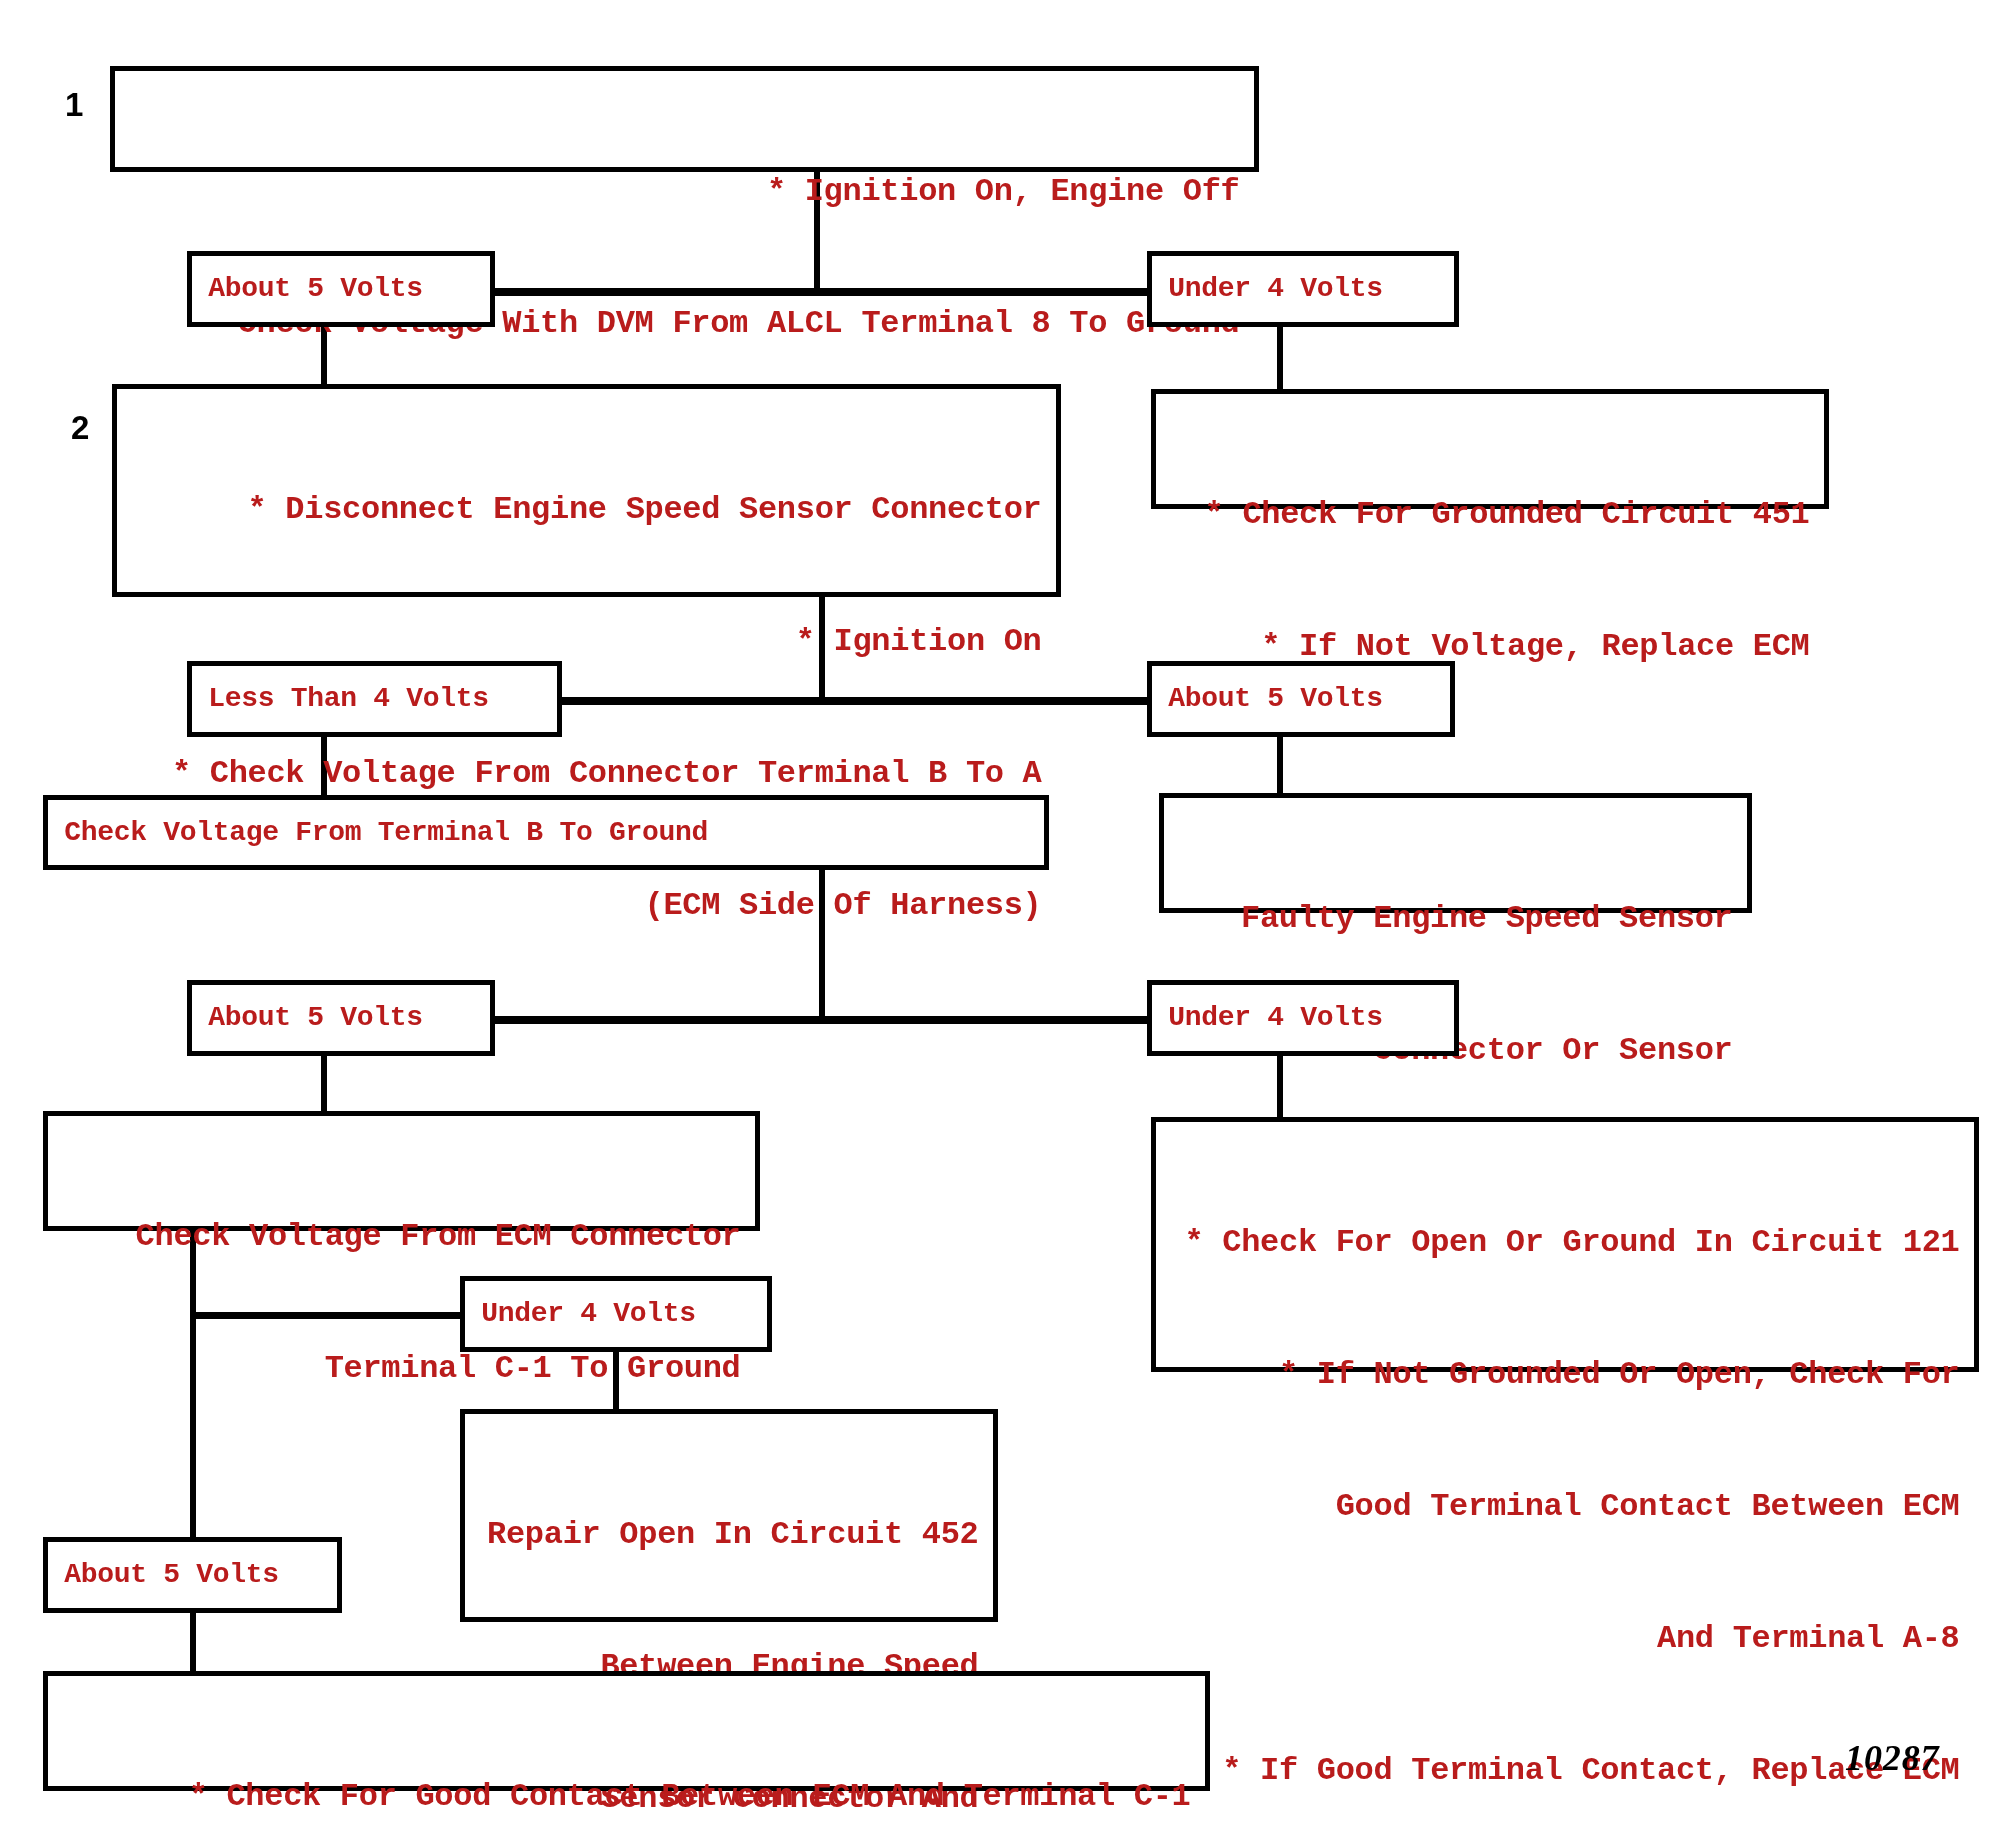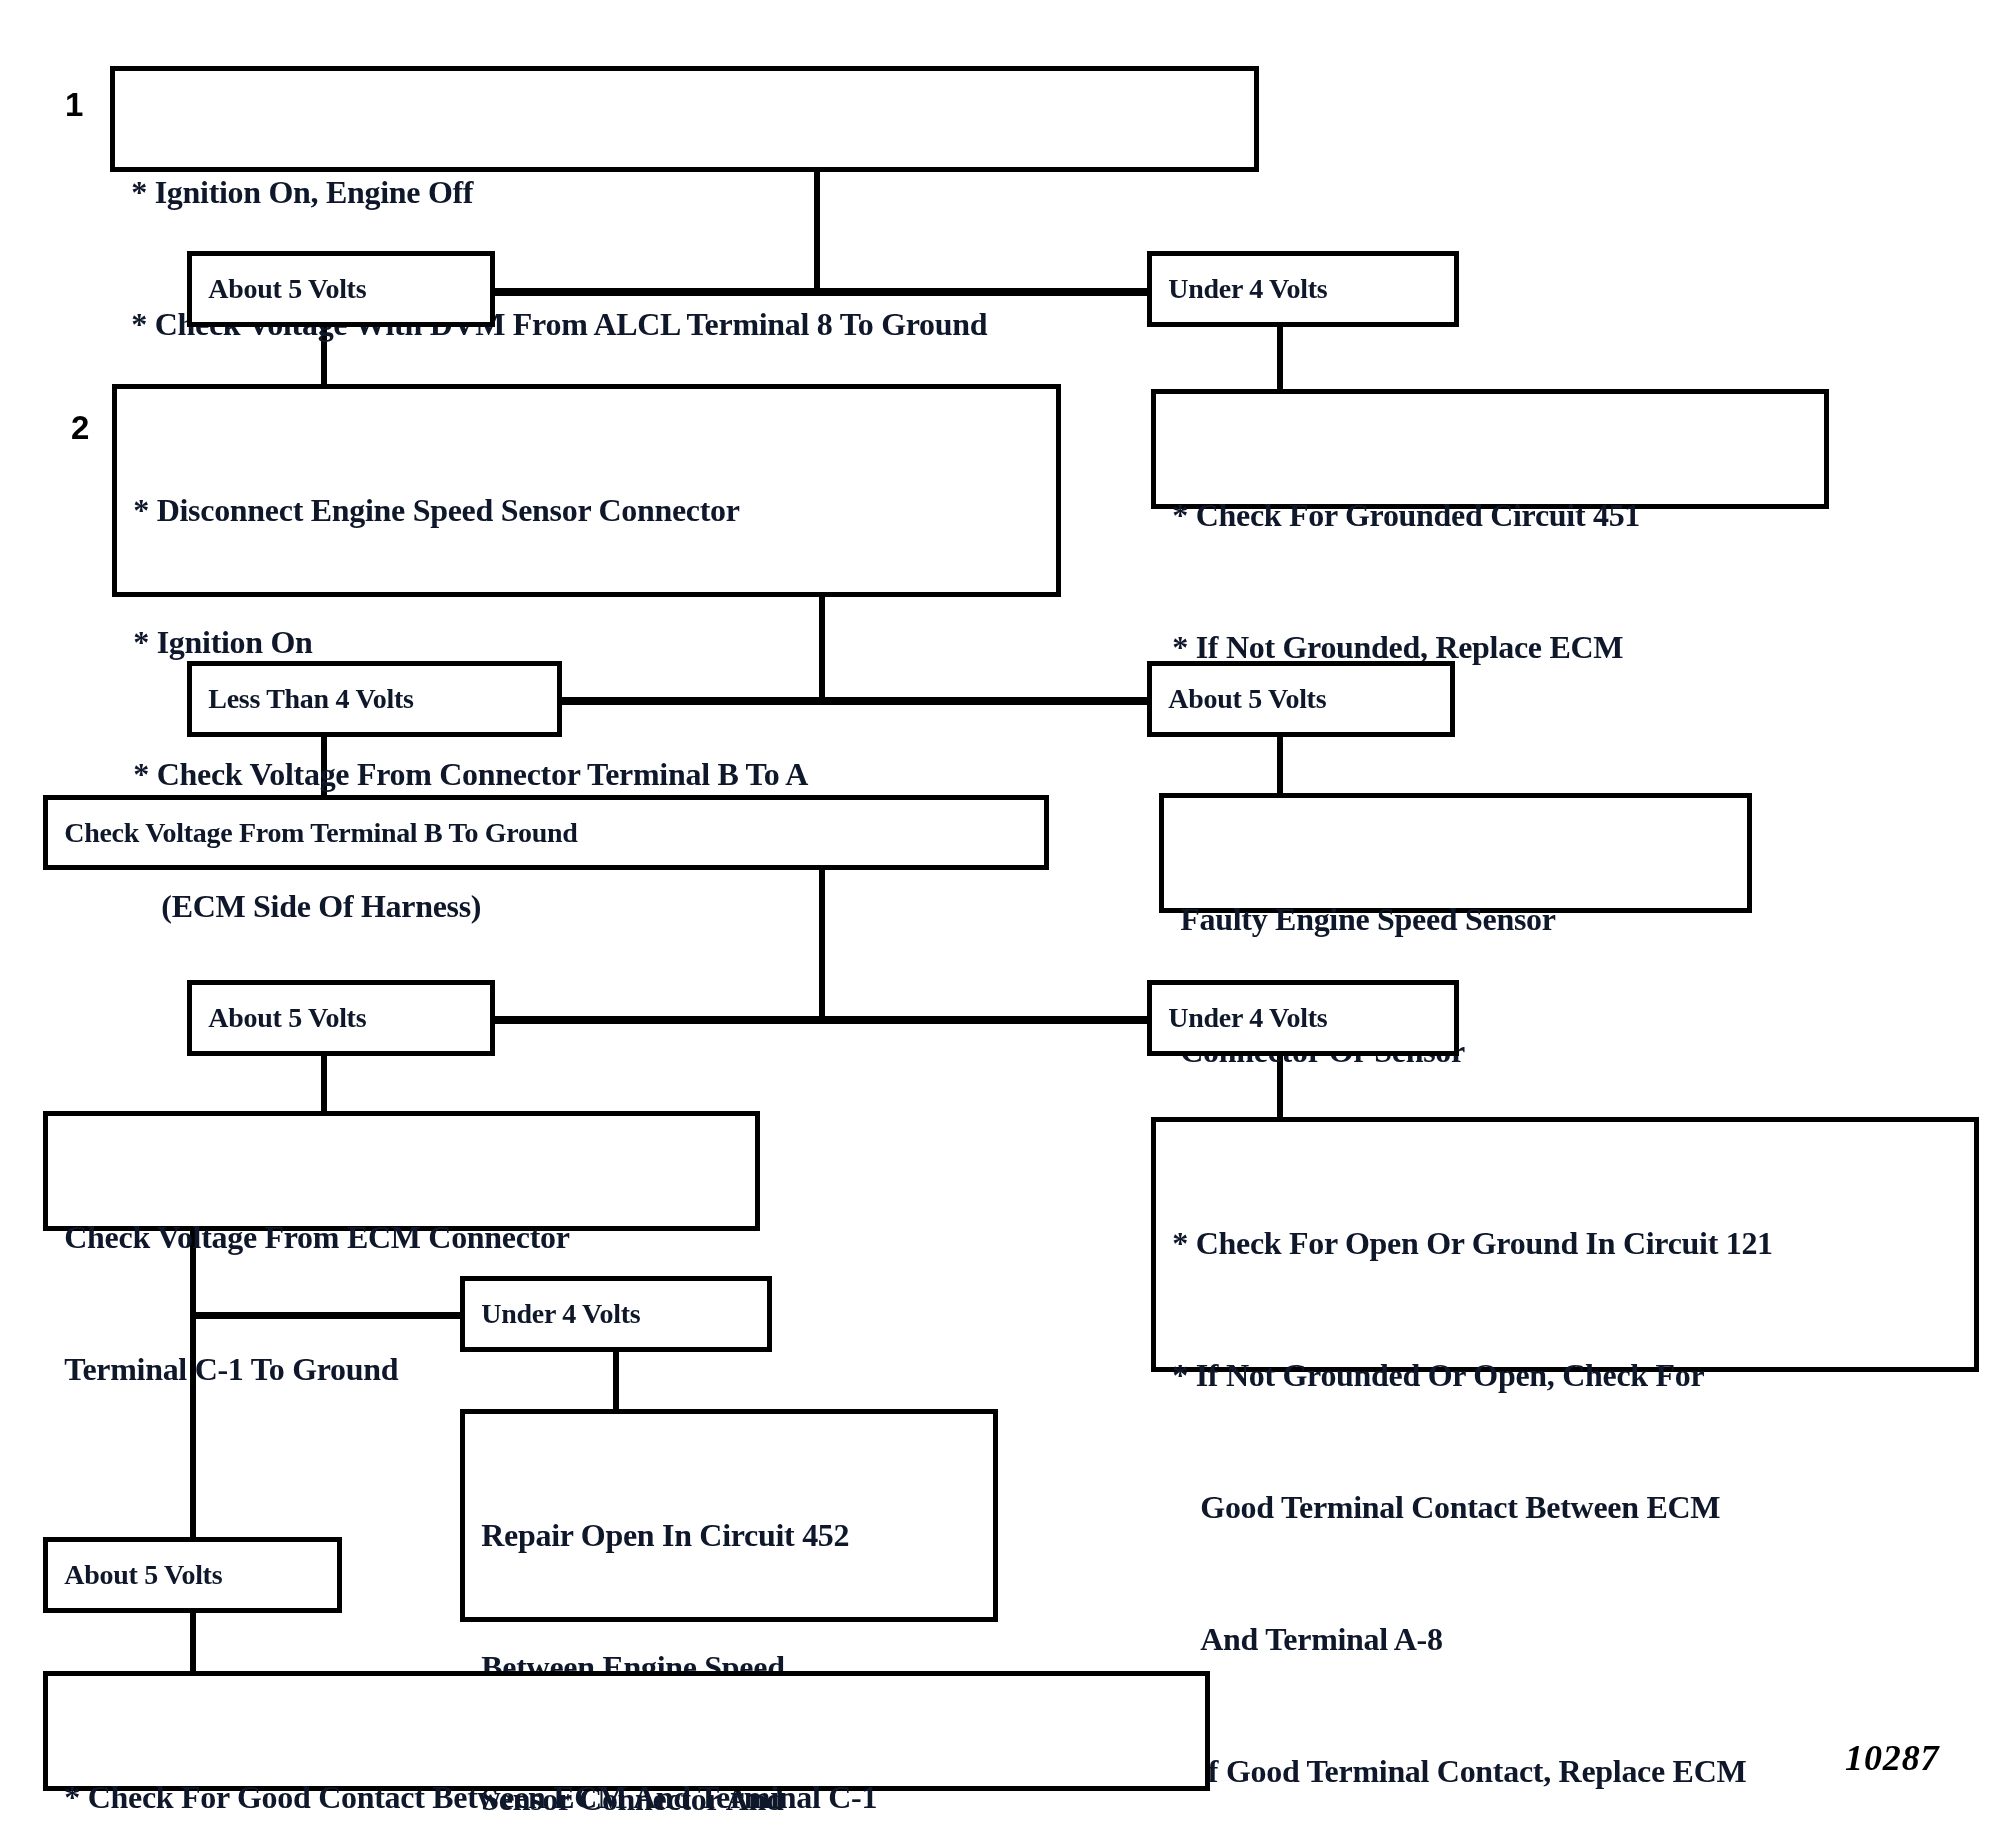--- a/index.html
+++ b/index.html
@@ -13,29 +13,30 @@
     height: 1845px;
     background: #ffffff;
     overflow: hidden;
     font-family: "Liberation Sans", sans-serif;
   }
   .box {
     position: absolute;
     box-sizing: border-box;
     border: 5.4px solid #000000;
     background: #ffffff;
-    color: #0f172a;
-    font-family: Liberation Serif, serif;
+    color: #b91c1c;
+    font-family: Liberation Mono, monospace;
     font-weight: bold;
     font-size: 32px;
     line-height: 44px;
     letter-spacing: -0.3px;
     padding: 11px 14.5px 11px 16.3px;
     white-space: pre;
     z-index: 3;
+    text-align: right;
   }
   .box.small {
     font-size: 28px;
     line-height: 44px;
     display: flex;
     align-items: center;
     padding: 5.4px 16.3px;
   }
   .line {
     position: absolute;
@@ -96,21 +97,21 @@
 
   <div class="box" style="left:112px; top:384px; width:949px; height:213px;">
     <span class="txtline">* Disconnect Engine Speed Sensor Connector</span>
     <span class="txtline">* Ignition On</span>
     <span class="txtline">* Check Voltage From Connector Terminal B To A</span>
     <span class="txtline hang">(ECM Side Of Harness)</span>
   </div>
 
   <div class="box" style="left:1151px; top:389px; width:678px; height:120px;">
     <span class="txtline">* Check For Grounded Circuit 451</span>
-    <span class="txtline">* If Not Grounded, Replace ECM</span>
+    <span class="txtline">* If Not Voltage, Replace ECM</span>
   </div>
 
   <div class="line vline" style="left:819px; top:597px; width:6.3px; height:103px;"></div>
   <div class="line hline" style="left:233px; top:697px; width:923px; height:8.1px;"></div>
 
   <div class="box small" style="left:187px; top:661px; width:375px; height:76px;">
     <span>Less Than 4 Volts</span>
   </div>
 
   <div class="box small" style="left:1147px; top:661px; width:308px; height:76px;">

